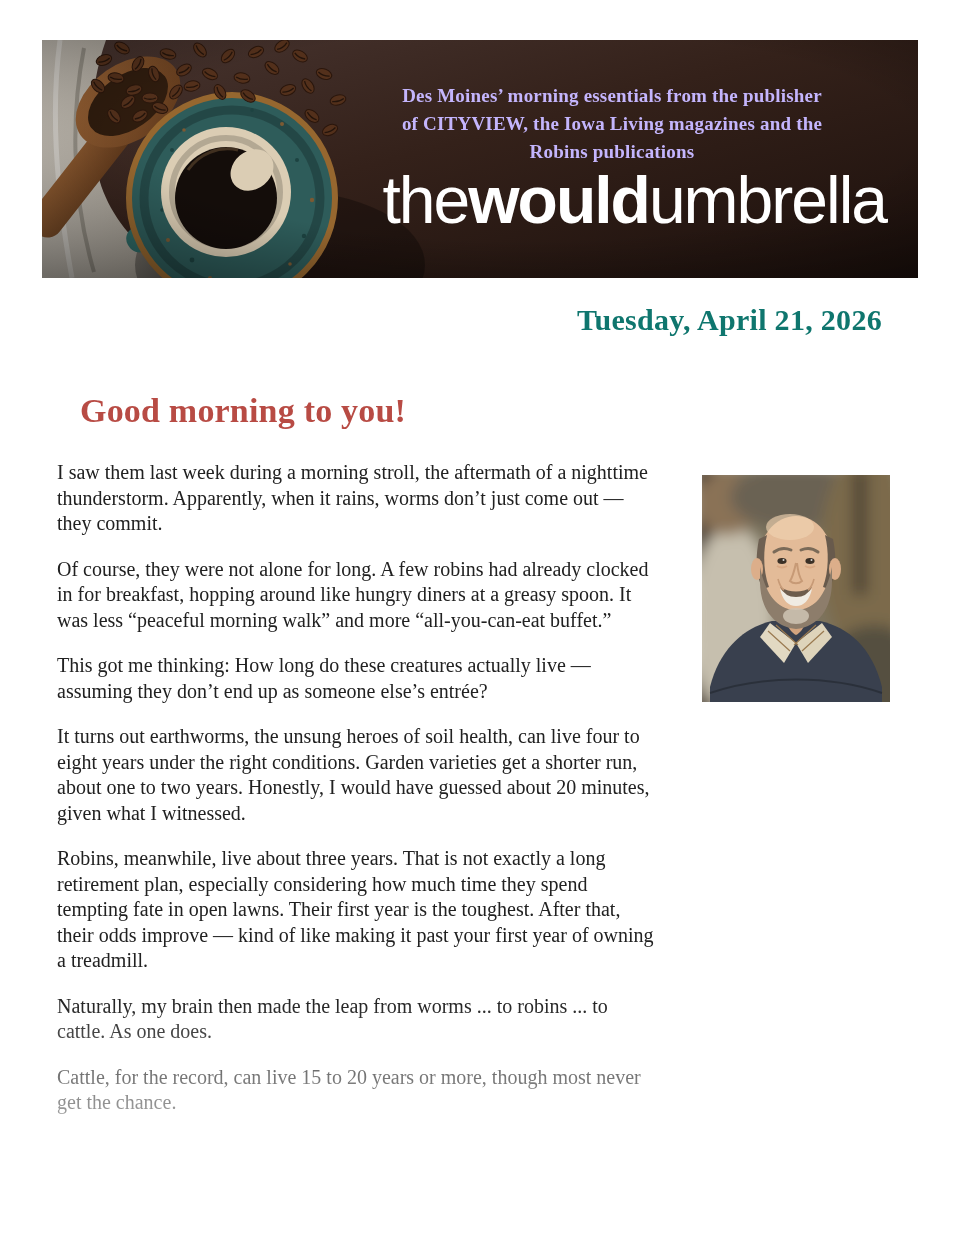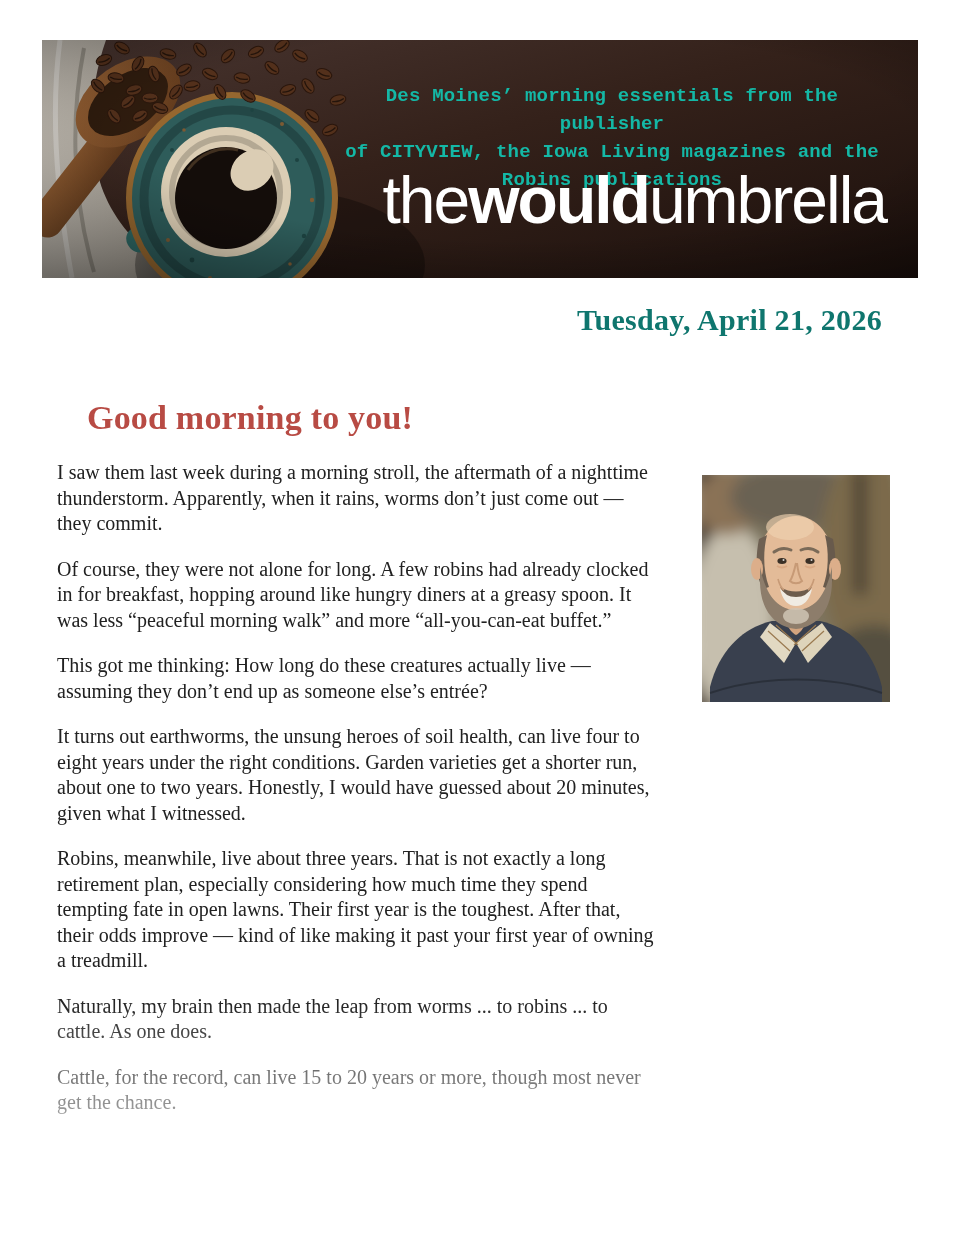--- a/index.html
+++ b/index.html
@@ -2,28 +2,28 @@
 <html><head>
 <meta charset="utf-8">
 <style>
   html,body{margin:0;padding:0;background:#ffffff;}
   .page{position:relative;width:960px;height:1255px;background:#ffffff;overflow:hidden;
         font-family:"Liberation Serif","DejaVu Serif",serif;}
   
   .banner{position:absolute;left:42px;top:40px;width:876px;height:238px;background:#2b1b16;overflow:hidden;}
   .banner svg{position:absolute;left:0;top:0;}
   .tagline{position:absolute;left:290px;top:42px;width:560px;text-align:center;
-           font-family:Liberation Mono, monospace;font-weight:bold;
-           font-size:19px;line-height:28px;color:#14b8a6;letter-spacing:.2px;}
+           font-family:Liberation Serif, serif;font-weight:bold;
+           font-size:19px;line-height:28px;color:#c4b5fd;letter-spacing:.2px;}
   .logo{position:absolute;right:30px;top:126px;font-family:"Liberation Sans","DejaVu Sans",sans-serif;
         font-size:66px;line-height:1.05;color:#ffffff;letter-spacing:-2px;white-space:nowrap;padding-right:2px;}
   .logo .w4{font-weight:400}.logo .w8{font-weight:800}.logo .w3{font-weight:300}
   
   .date{position:absolute;right:78px;top:303px;font-weight:bold;font-size:30px;color:#0f766e;letter-spacing:.3px;}
-  .heading{position:absolute;left:72px;top:384px;margin:15px;font-size:34px;font-weight:bold;color:#b84b44;letter-spacing:.2px;}
+  .heading{position:absolute;left:72px;top:384px;margin:8px;font-size:34px;font-weight:bold;color:#b84b44;letter-spacing:.2px;}
   
   .body-col{position:absolute;left:57px;top:460px;width:600px;font-size:20px;line-height:25.5px;color:#212121;}
   .body-col p{margin:0 0 20px 0;}
   .portrait{position:absolute;left:702px;top:475px;width:188px;height:227px;overflow:hidden;}
   
   .fade{position:absolute;left:0;top:1000px;width:960px;height:255px;pointer-events:none;
         background:linear-gradient(to bottom,
           rgba(255,255,255,0) 0%,
           rgba(255,255,255,.38) 30%,
           rgba(255,255,255,.75) 60%,

